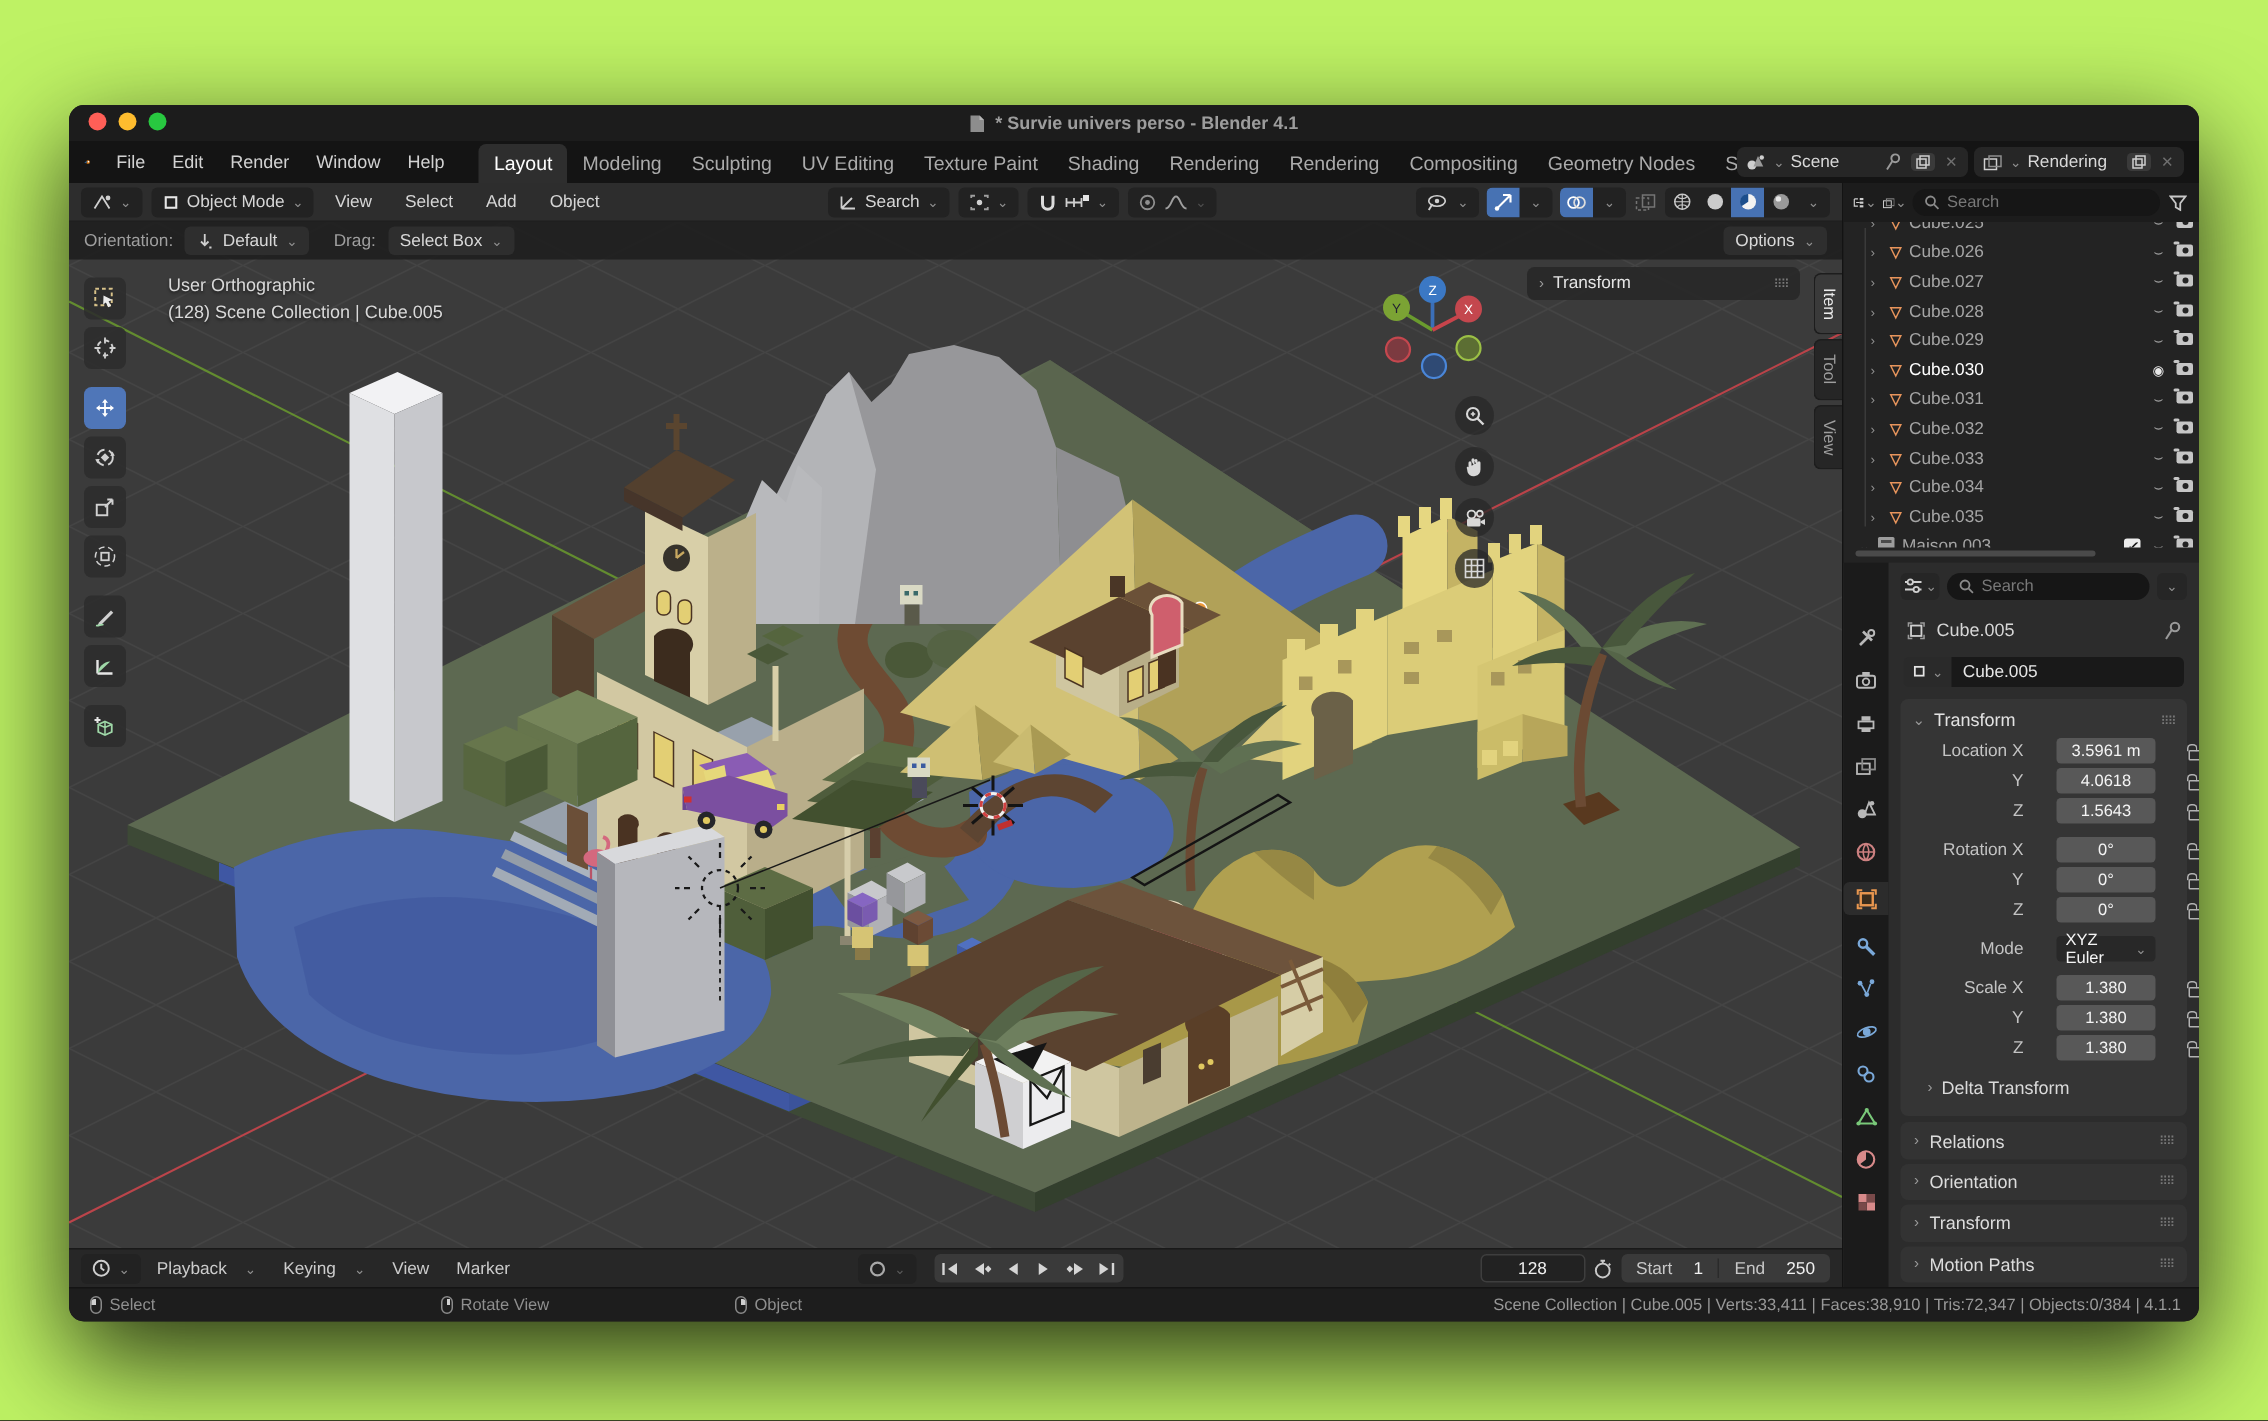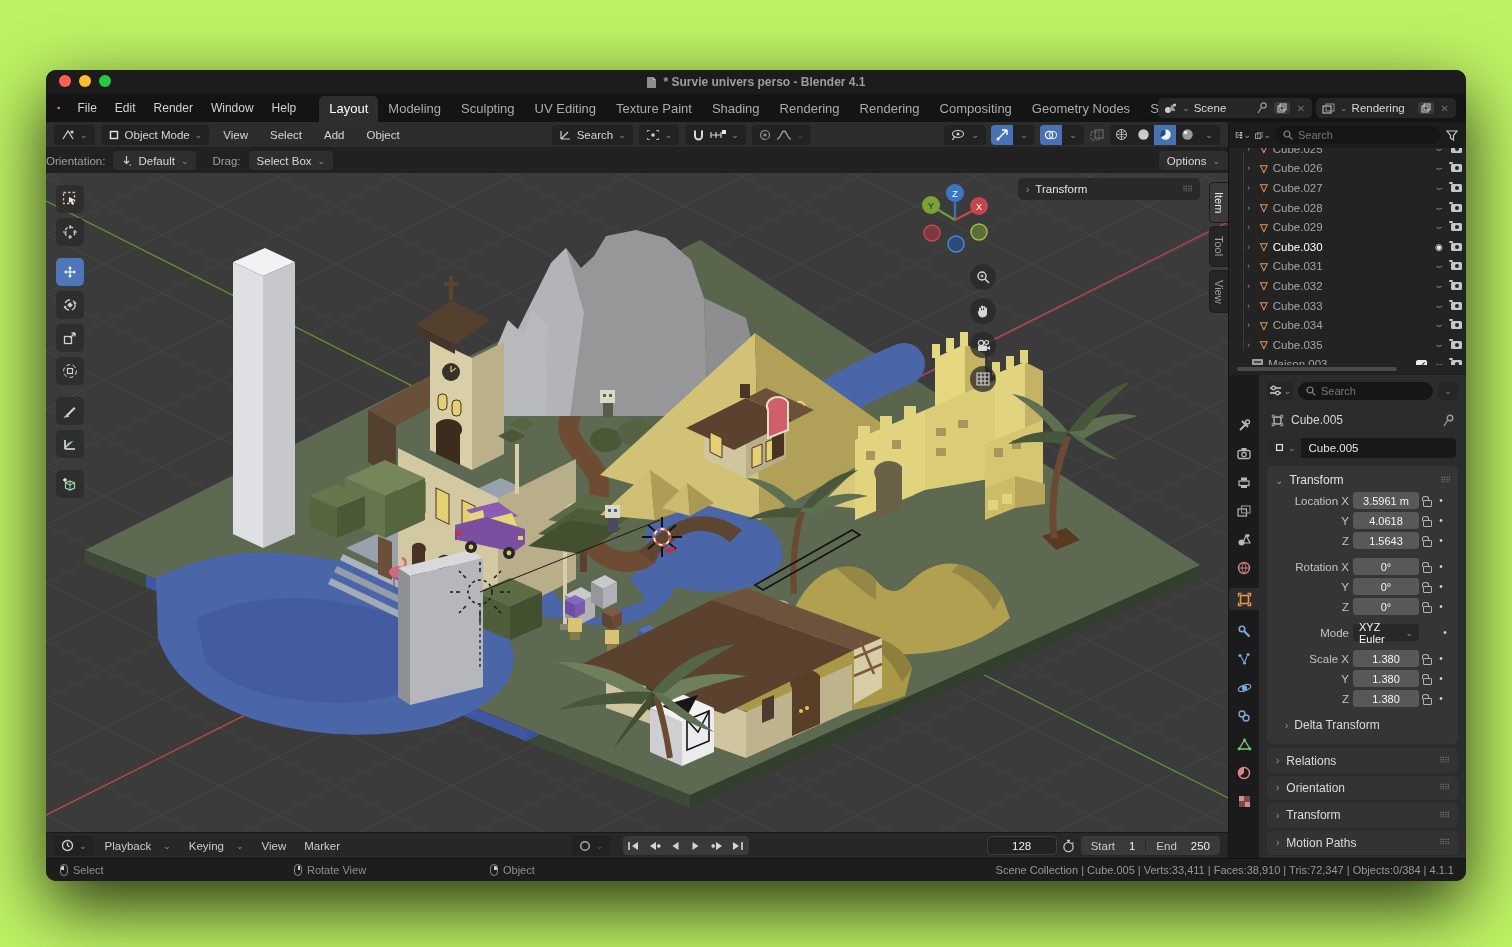--- a/index.html
+++ b/index.html
@@ -32,21 +32,21 @@
   .tpill{display:flex;align-items:center;gap:5px;background:#222;border-radius:4px;height:20px;padding:0 7px}
   .tmenu{padding:2px 8px;color:#d6d6d6}
   .iconbox{width:16px;height:14px;display:inline-flex;align-items:center;justify-content:center}
   .tgl{display:flex;align-items:center;background:#222;border-radius:4px;height:20px;overflow:hidden}
   .tgl .seg{width:22px;height:20px;display:flex;align-items:center;justify-content:center}
   .tgl .seg.on{background:#4772b3}
   .thr{margin-left:auto;display:flex;gap:5px;align-items:center}
   
   .vp{position:relative;flex:1;background:#3b3b3b;overflow:hidden}
   .scene{position:absolute;left:0;top:0}
-  .vset{position:absolute;left:0;top:0;right:0;height:25px;background:rgba(32,32,32,.92);display:flex;align-items:center;padding:0 0;gap:8px;font-size:11.5px;color:#c9c9c9;z-index:6}
+  .vset{position:absolute;left:0;top:0;right:0;height:25px;background:rgba(32,32,32,.92);display:flex;align-items:center;padding:0 10px;gap:8px;font-size:11.5px;color:#c9c9c9;z-index:6}
   .vset .lab{color:#9f9f9f}
   .vpill{display:flex;align-items:center;gap:6px;background:#2e2e2e;border-radius:4px;height:19px;padding:0 8px;color:#d8d8d8}
   .opts{margin-left:auto}
   .toolcol{position:absolute;left:10px;top:37px;display:flex;flex-direction:column;gap:5px;z-index:6}
   .tool{width:28px;height:28px;background:#2c2c2ce0;border-radius:5px;display:flex;align-items:center;justify-content:center}
   .tool.on{background:#4f76b8}
   .tool.gap{margin-top:7px}
   .ovtext{position:absolute;left:66px;top:33px;z-index:5;color:#d9d9d9;font-size:12px;line-height:18px;text-shadow:0 1px 2px rgba(0,0,0,.5)}
   .gizmo{position:absolute;left:860px;top:28px;z-index:6}
   .navbtns{position:absolute;left:924px;top:116px;z-index:6;display:flex;flex-direction:column;gap:8px}
@@ -105,21 +105,21 @@
   .phead{display:flex;align-items:center;gap:5px;height:22px}
   .pbtn{width:26px;height:18px;background:#262626;border-radius:4px;display:flex;align-items:center;justify-content:center;gap:2px}
   .crumb{display:flex;align-items:center;gap:7px;height:26px;margin-top:6px;padding:0 4px;color:#d6d6d6;font-size:12px}
   .crumb .pin{margin-left:auto}
   .namerow{display:flex;align-items:center;height:22px;margin:4px 2px 8px;gap:0}
   .nicon{display:flex;align-items:center;gap:3px;background:#2a2a2a;border-radius:4px 0 0 4px;height:20px;padding:0 5px}
   .nfield{flex:1;height:20px;background:#191919;border-radius:0 4px 4px 0;display:flex;align-items:center;padding:0 8px;color:#e6e6e6;font-size:11.5px}
   .panel{background:#353535;border-radius:5px;margin-bottom:4px;padding:4px 8px 8px}
   .panelh{display:flex;align-items:center;gap:6px;height:20px;color:#e2e2e2;font-size:12px}
   .panelh .g{margin-left:auto}
-  .frow{display:flex;align-items:center;height:19px;margin-top:1px;gap:4px}
+  .frow{display:flex;align-items:center;height:19px;margin-top:1px;gap:22px}
   .frow .flab{width:74px;text-align:right;color:#c3c3c3;font-size:11.5px;flex:0 0 auto}
   .pillv{width:66px;height:17px;background:#585858;border-radius:3px;display:flex;align-items:center;justify-content:center;color:#f4f4f4;font-size:11px;flex:0 0 auto}
   .pillv.dd{background:#282828;justify-content:space-between;padding:0 6px}
   .lock{display:inline-block;width:9px;height:7px;border:1px solid #b2b2b2;border-radius:1px;position:relative;margin-top:5px;flex:0 0 auto}
   .lock::before{content:"";position:absolute;width:5px;height:4px;border:1px solid #b2b2b2;border-bottom:none;border-radius:3px 3px 0 0;top:-5px;left:-2px}
   .adot{color:#d4d4d4;font-size:10px;width:10px;text-align:center;flex:0 0 auto}
   .gaprow{height:6px}
   .subrow{display:flex;align-items:center;gap:6px;height:22px;margin-top:6px;color:#dadada;font-size:12px;padding-left:10px}
   .cpanel{background:#333333;border-radius:5px;margin-bottom:3px;height:25px;display:flex;align-items:center;gap:7px;padding:0 9px;color:#dcdcdc;font-size:12px}
   .cpanel .g{margin-left:auto}
@@ -745,20 +745,24 @@
               </div>
             <div class="tool gap">
                 <svg width="16" height="16" viewBox="0 0 16 16">
                   <path d="M8 5 12.5 7v5L8 14 3.5 12V7z" fill="none" stroke="#9fd8a8" stroke-width="1.2"></path>
                   <path d="M8 5v9M3.5 7 8 9l4.5-2" fill="none" stroke="#9fd8a8" stroke-width="1"></path>
                   <path d="M3 2v4M1 4h4" stroke="#e6e6e6" stroke-width="1.4"></path>
                 </svg>
               </div>
           </div>
 
+          <div class="ovtext">
+            <div>User Orthographic</div>
+            <div>(128) Scene Collection | Cube.005</div>
+          </div>
 
           <div class="gizmo">
             <svg width="100" height="90" viewBox="0 0 100 90">
               <line x1="49" y1="44" x2="49" y2="22" stroke="#3b6fb8" stroke-width="2.5"></line>
               <line x1="49" y1="44" x2="29" y2="32" stroke="#6a9b2e" stroke-width="2.5"></line>
               <line x1="49" y1="44" x2="70" y2="33" stroke="#c8444b" stroke-width="2.5"></line>
               <circle cx="49" cy="17" r="9" fill="#3b78c4"></circle>
                 <text x="49" y="20.5" font-size="9" fill="#fff" text-anchor="middle" font-family="Liberation Sans">Z</text>
               <circle cx="25" cy="29" r="9" fill="#7ba334"></circle>
                 <text x="25" y="32.5" font-size="9" fill="#223" text-anchor="middle" font-family="Liberation Sans">Y</text>

